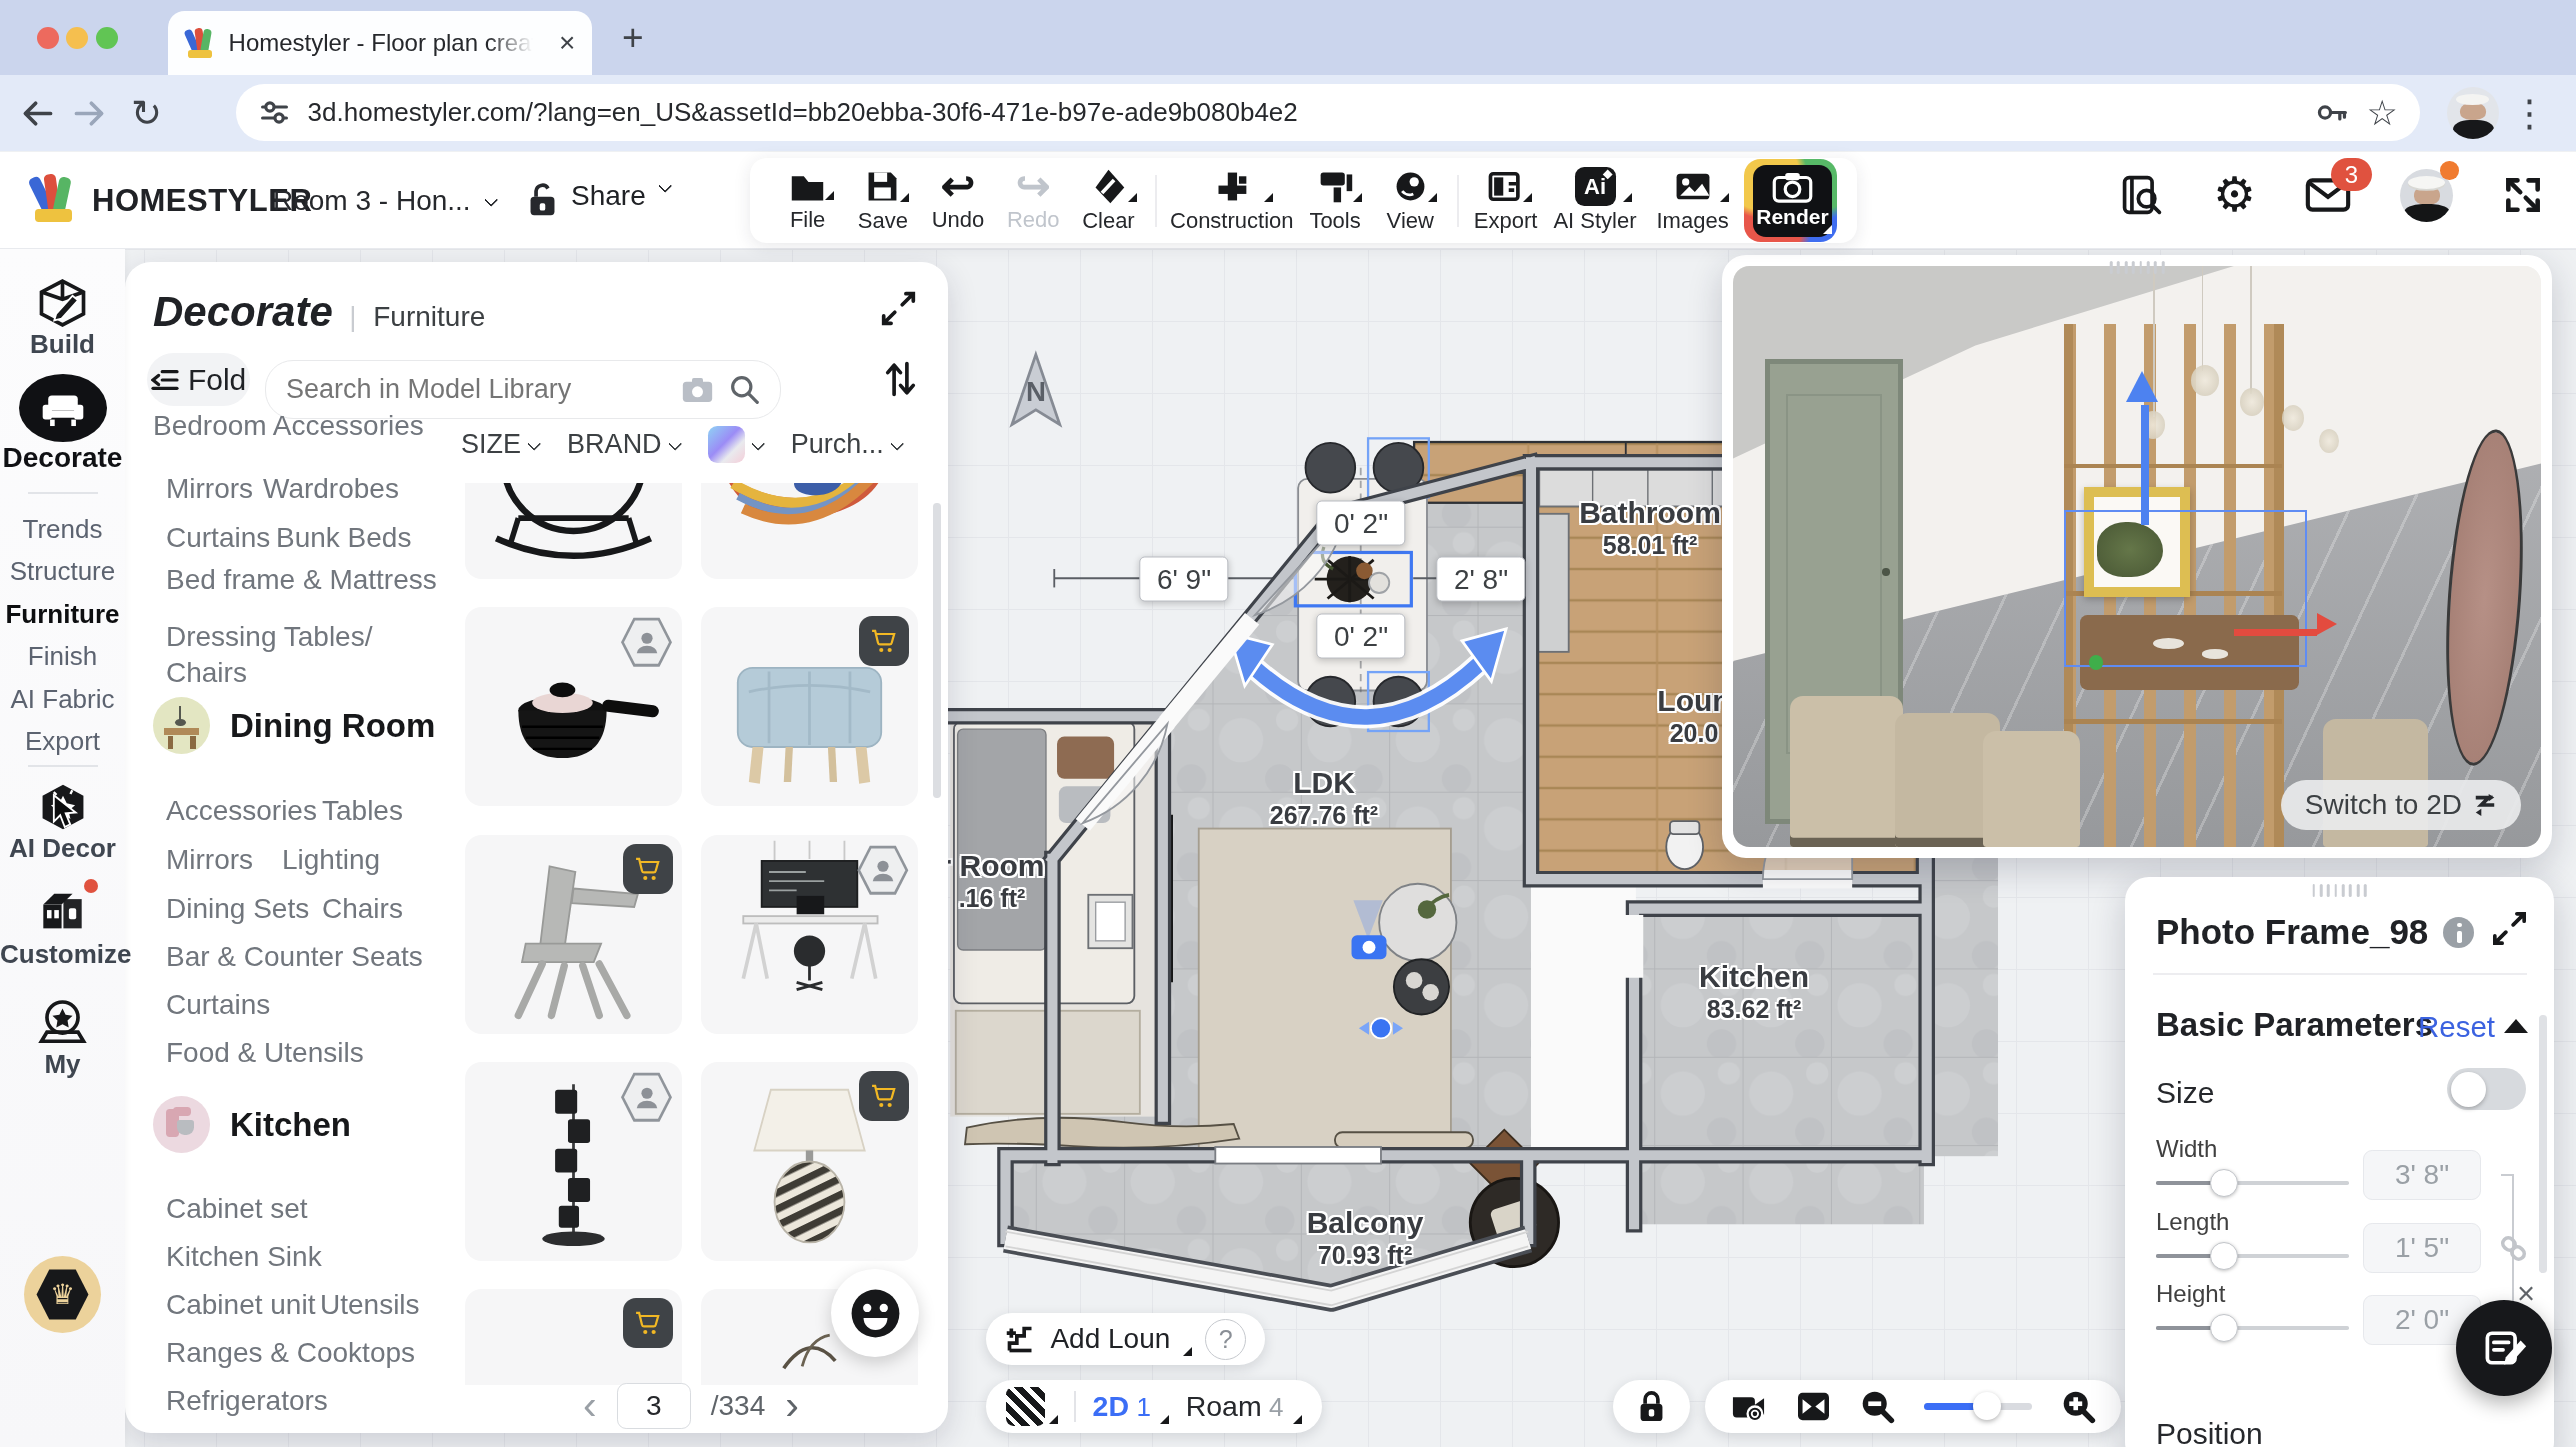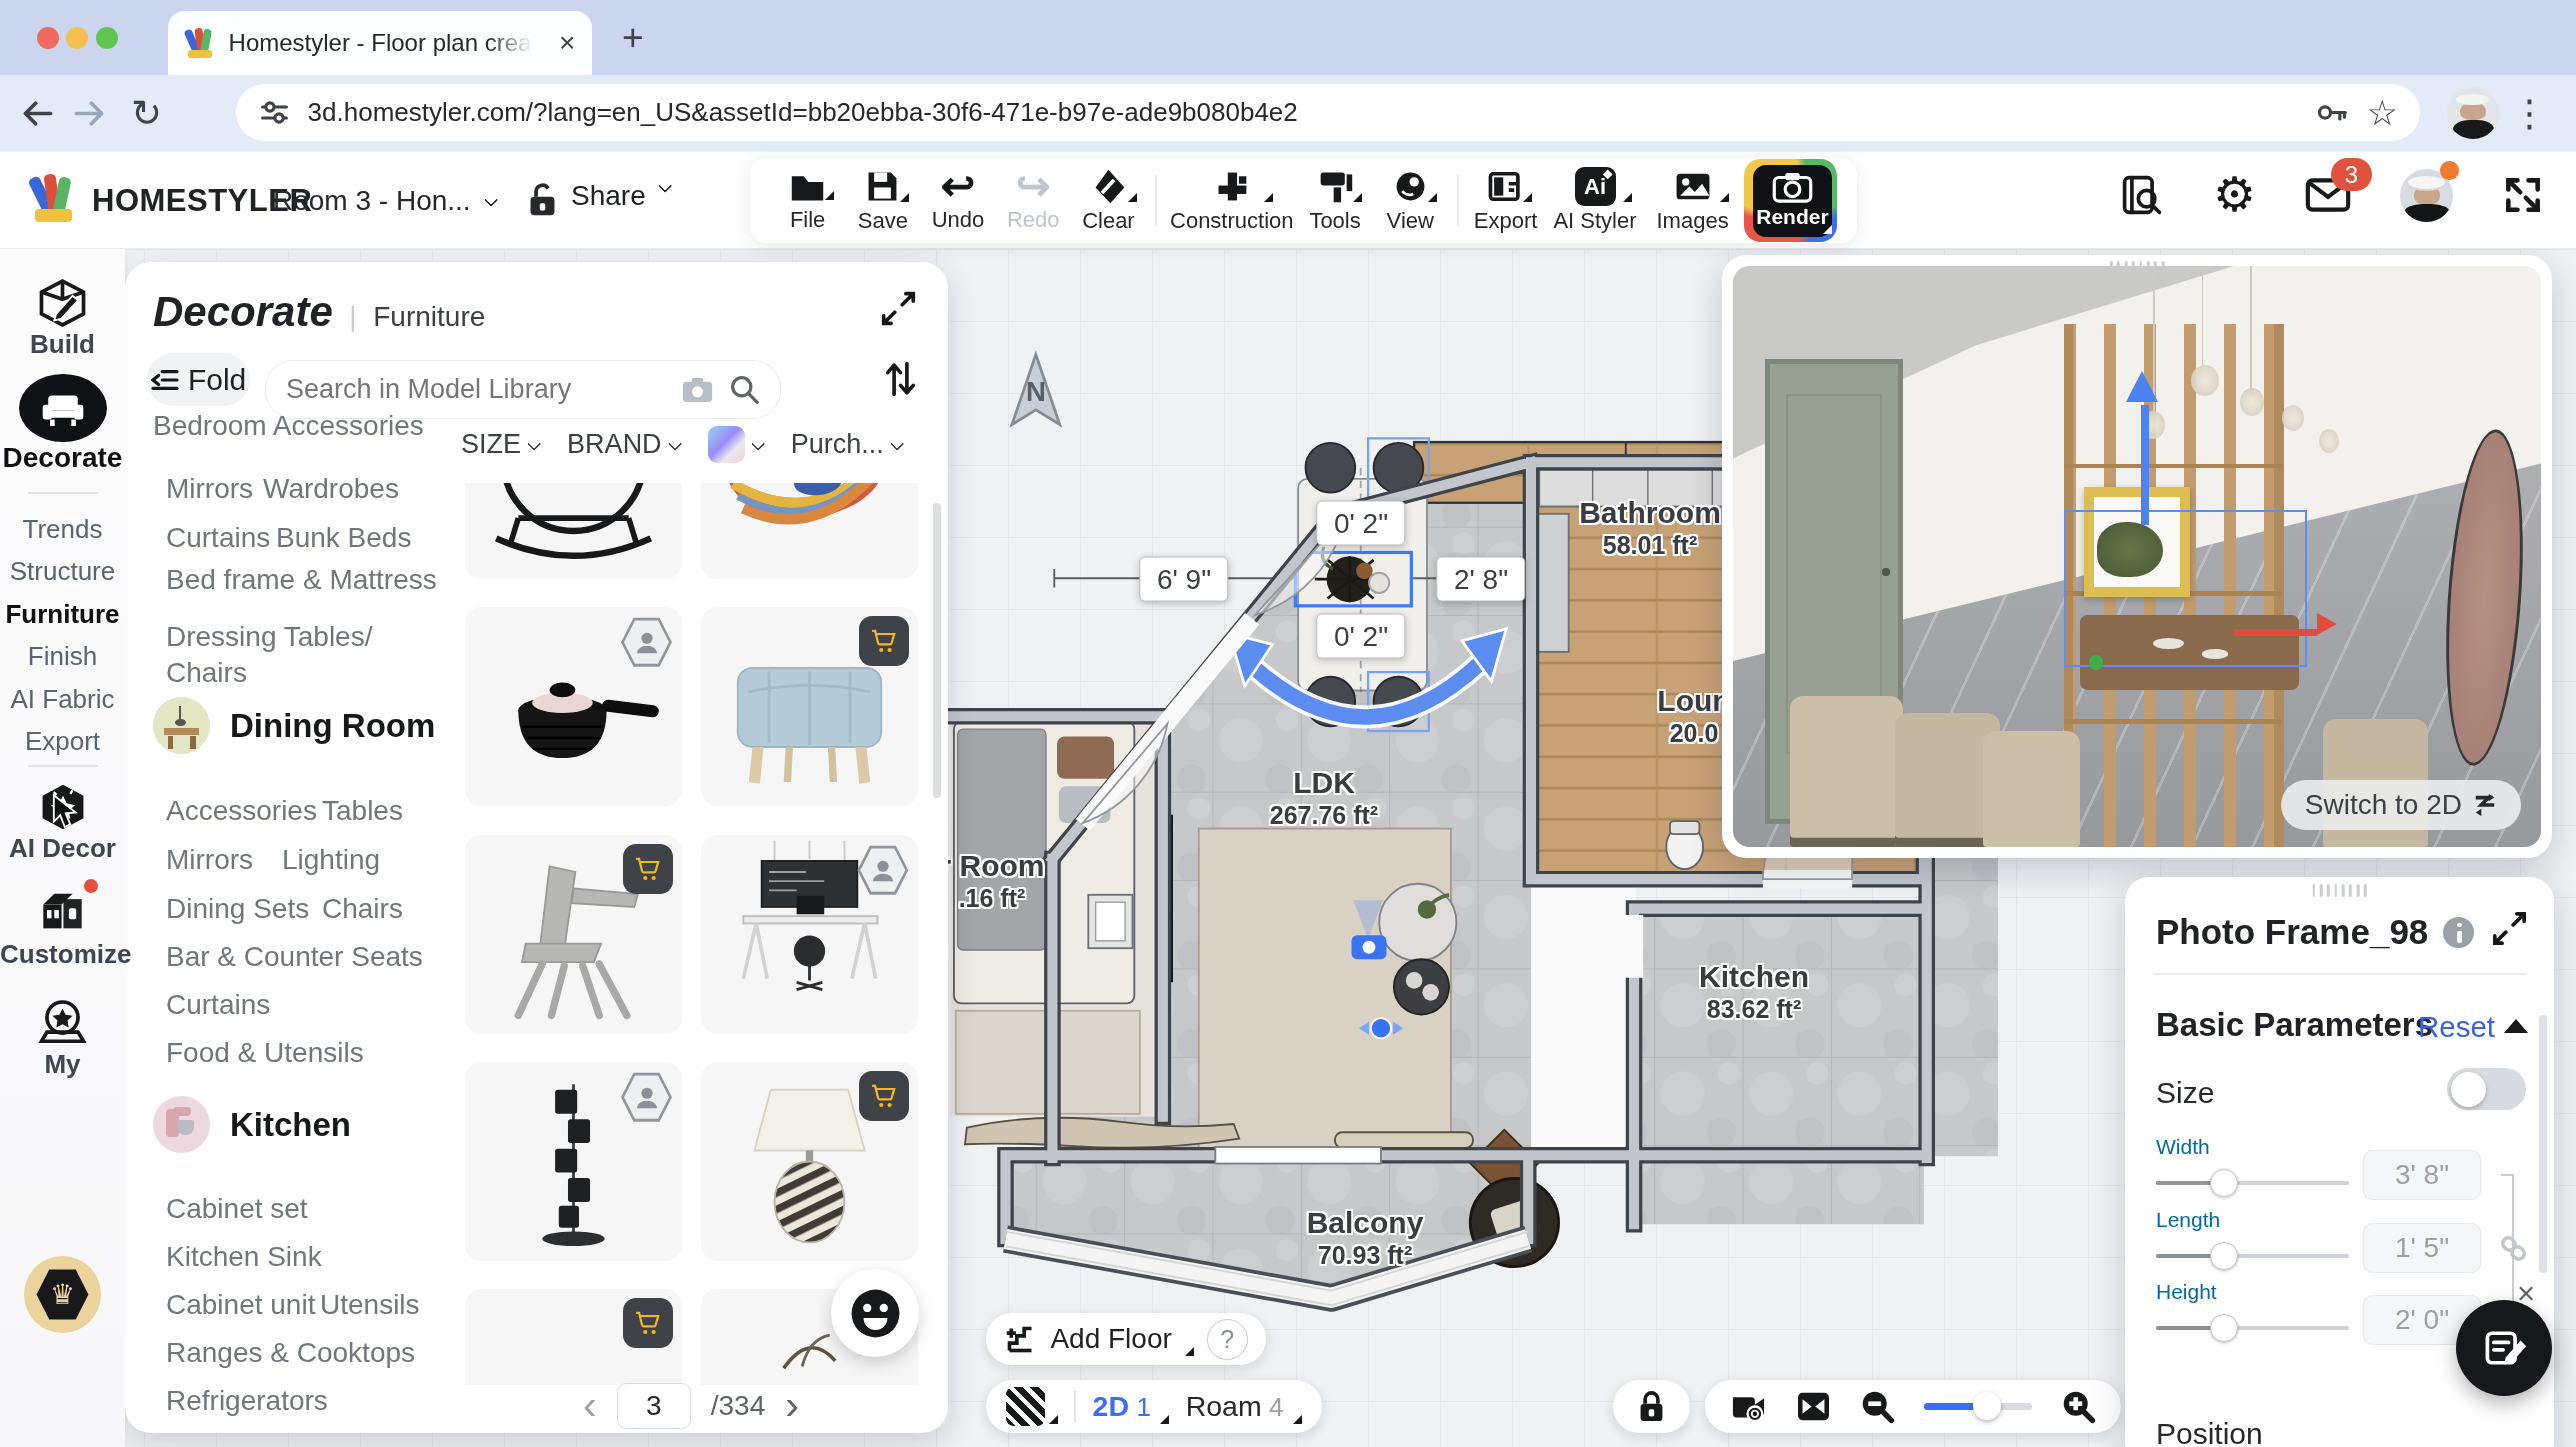--- a/index.html
+++ b/index.html
@@ -54,21 +54,21 @@
   .roam{position:absolute;left:1722px;top:255px;width:830px;height:603px;background:#fff;border-radius:24px;box-shadow:0 11px 35px rgba(30,34,60,.20);z-index:7;padding:11px}
   .roamview{position:relative;width:100%;height:100%;border-radius:16.6px;overflow:hidden;background:#f4f2ef}
   .handle{position:absolute;display:flex;gap:4.6px;z-index:9}
   .handle i{width:2.8px;height:13px;background:#c9ccd1;border-radius:1.8px}
   
   .props{position:absolute;left:2125px;top:877px;width:429px;height:589px;background:#fff;border-radius:24px;box-shadow:0 11px 35px rgba(30,34,60,.20);z-index:7}
   .pslider{position:absolute;height:3.7px;background:#cfd2d6;border-radius:1.8px;width:193px;cursor:pointer}
   .pslider i{position:absolute;left:0;top:0;height:3.7px;width:35%;background:#8f939a;border-radius:1.8px}
   .pslider b{position:absolute;left:35%;top:50%;width:28px;height:28px;background:#fff;border:1.8px solid #c2c5ca;border-radius:50%;transform:translate(-50%,-50%);box-shadow:0 0.9px 3.7px rgba(0,0,0,.25)}
   .vbox{position:absolute;width:118px;height:50px;background:#f5f6f8;border:0.9px solid #e6e8ec;border-radius:9.2px;display:flex;align-items:center;justify-content:center;font-size:28px;color:#9aa0a6}
-  .plabel{position:absolute;font-size:21px;color:#0369a1}
+  .plabel{position:absolute;font-size:24px;color:#404040}
   .tog{position:absolute;width:79px;height:42px;background:#d7dade;border-radius:21px;cursor:pointer}
   .tog b{position:absolute;left:3.7px;top:3.7px;width:35px;height:35px;border-radius:50%;background:#fff;box-shadow:0 1.8px 4.6px rgba(0,0,0,.25)}
   svg{display:block}
   .ic{flex:none}
 </style>
 </head>
 <body>
 
 <div class="tabstrip">
   <span class="tlight" style="left:37px;background:#ed6a5e"></span>
@@ -464,21 +464,21 @@
   <div class="dim" style="left:1184px;top:330px">6' 9"</div>
   <div class="dim" style="left:1481px;top:330px">2' 8"</div>
   <div class="dim" style="left:1361px;top:387px">0' 2"</div>
 
   <div class="pill" style="left:986px;top:1064px;height:52px;padding:0 18.4px;gap:13px;border-radius:26px">
     <svg width="33" height="33" viewBox="0 0 36 36">
         <path d="M6 30v-8h8v-8h8v-8h8" fill="none" stroke="#17181a" stroke-width="4"></path>
         <path d="M6 30h24" stroke="#17181a" stroke-width="4"></path>
         <path d="M8 6v10M3 11h10" stroke="#17181a" stroke-width="4"></path>
       </svg>
-    <span style="font-size:28px">Add Floor</span>
+    <span style="font-size:28px">Add Loun</span>
     <span class="corner" style="position:relative;align-self:flex-end;margin-bottom:9.2px"></span>
     <span style="width:41px;height:41px;border-radius:50%;border:1.8px solid #c6c9ce;color:#8a8f96;font-size:25px;display:flex;align-items:center;justify-content:center">?</span>
   </div>
   <div class="pill" style="left:986px;top:1131px;height:53px;padding:0 20px;gap:16.6px;border-radius:27px">
     <span style="position:relative;width:39px;height:39px;border-radius:7.4px;background:repeating-linear-gradient(45deg,#17181a 0 6.4px,#fff 6.4px 11px)"></span>
     <span class="corner" style="position:relative;align-self:flex-end;margin:0 0 9.2px -13px"></span>
     <i style="width:1.8px;height:31px;background:#e3e4e8"></i>
     <span style="display:flex;align-items:baseline;gap:7.4px;color:#3b6ef6;font-size:28.5px;font-weight:bold;cursor:pointer">
       <span>2D</span>
         <span style="font-weight:normal;font-size:26px">1</span>

